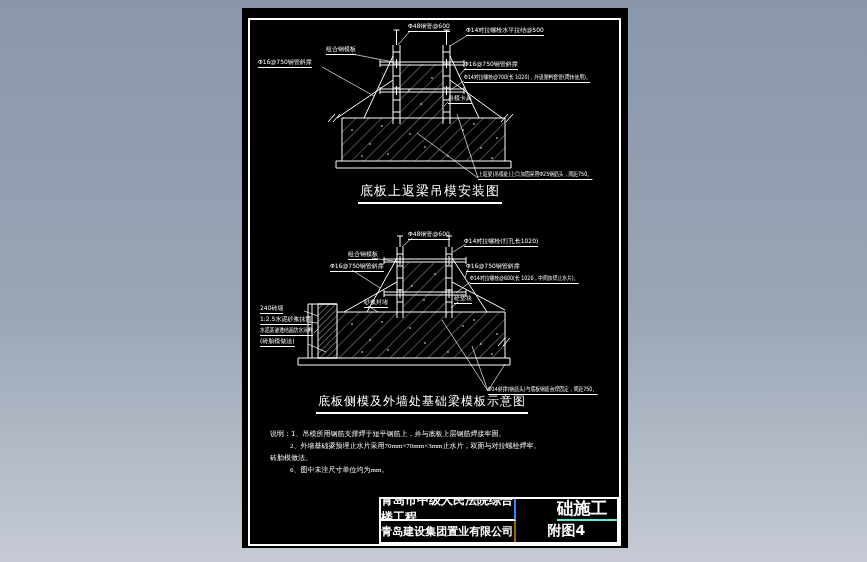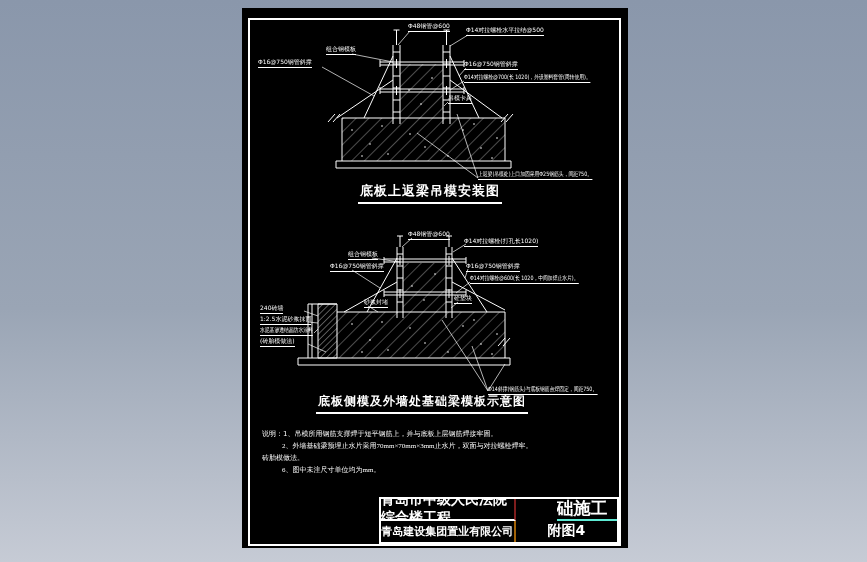--- a/index.html
+++ b/index.html
@@ -8,33 +8,33 @@
         font-family:"DejaVu Sans",sans-serif;}
   .sheet{position:absolute;left:242px;top:8px;width:386px;height:540px;background:#000;}
   .frame{position:absolute;left:6px;top:10px;width:373px;height:528px;
          border:2px solid #fff;box-sizing:border-box;}
   .diagram{position:absolute;width:370px;}
   .diagram svg{position:absolute;left:0;top:0;}
   .lbl{position:absolute;font-size:6px;line-height:1.15;color:#fff;white-space:nowrap;}
   .u{border-bottom:1px solid #fff;padding-bottom:1px;}
   .sq{transform:scaleX(.8);transform-origin:0 50%;}
   .dtitle{position:absolute;text-align:center;color:#fff;}
-  .dtitle span{display:inline-block;font-weight:bold;letter-spacing:1px;
+  .dtitle span{display:inline-block;font-weight:normal;letter-spacing:1px;
                border-bottom:2px solid #fff;padding:0 2px 2px 2px;text-align:right;}
   .t1{left:40px;top:174px;width:296px;font-size:13px;}
   .t2{left:24px;top:385px;width:312px;font-size:12px;}
-  .notes{position:absolute;left:20px;top:420px;width:356px;color:#fff;}
+  .notes{position:absolute;left:28px;top:420px;width:356px;color:#fff;}
   .note{font-size:7px;line-height:12px;white-space:nowrap;}
   .note.ind{padding-left:20px;font-family:Liberation Serif, serif;}
   .tblock{position:absolute;left:137px;top:489px;width:240px;height:47px;
           border:2px solid #fff;box-sizing:border-box;display:grid;
           grid-template-columns:57% 43%;grid-template-rows:50% 50%;}
   .tcell{display:flex;align-items:center;justify-content:center;color:#fff;
          font-weight:bold;overflow:hidden;}
-  .c1{border-right:2px solid #7f1d1d;border-bottom:2px solid #fff;font-size:14px;}
+  .c1{border-right:2px solid #3b82f6;border-bottom:2px solid #fff;font-size:12px;}
   .c2{border-bottom:2px solid #5eead4;font-size:17px;margin-left:41px;}
   .c3{border-right:2px solid #a16207;font-size:11px;}
   .c4{font-size:14px;}
   svg *{vector-effect:non-scaling-stroke;}
 </style>
 </head>
 <body>
 
 <div class="page">
   <div class="sheet">

